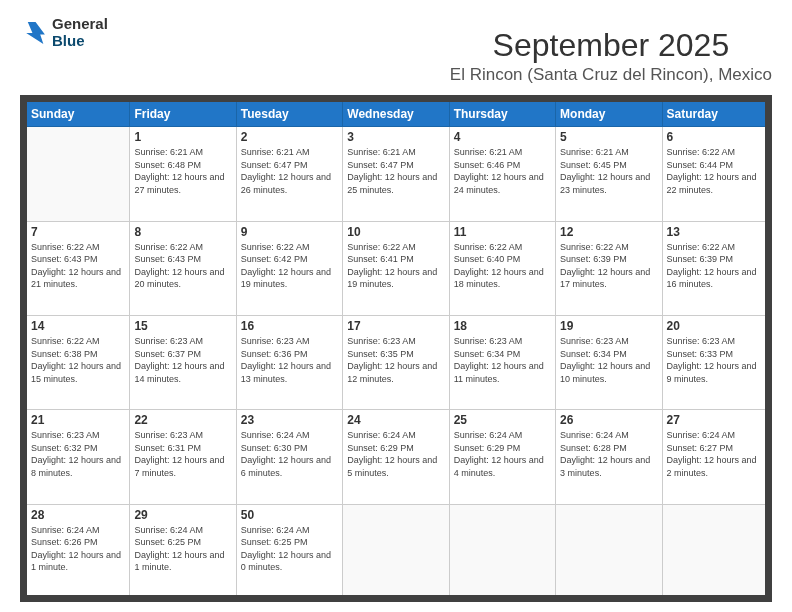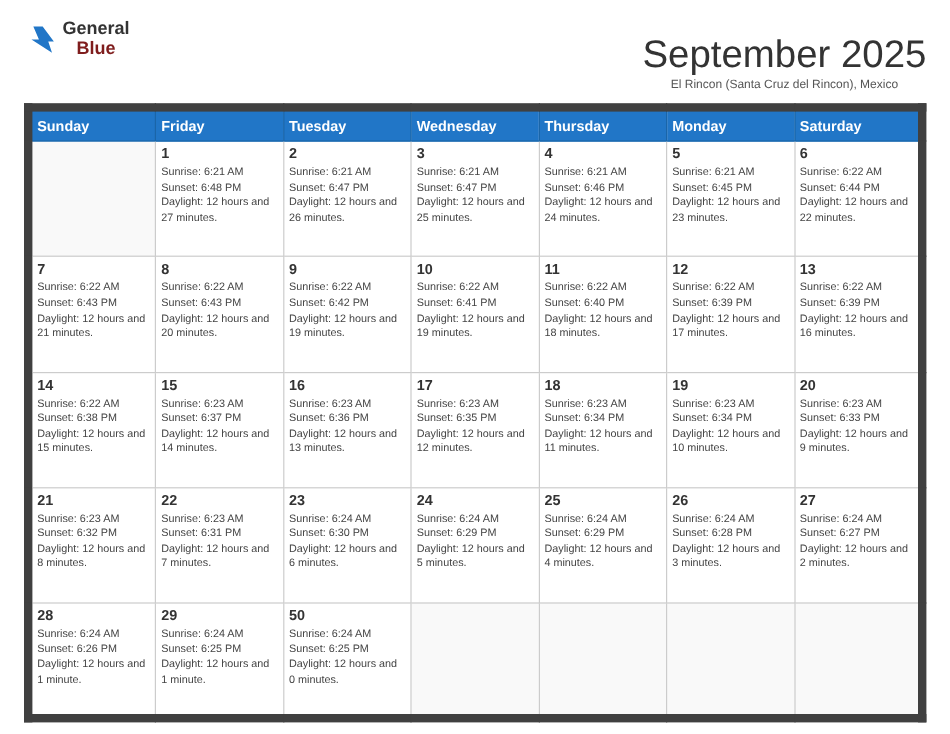--- a/index.html
+++ b/index.html
@@ -34,39 +34,38 @@
       line-height: 1.1;
     }
     .logo-general {
       font-size: 15px;
       font-weight: bold;
       color: #333;
     }
     .logo-blue {
       font-size: 15px;
       font-weight: bold;
-      color: #7f1d1d;
-      text-align: center;
+      color: #0c4a6e;
     }
     .logo-icon {
       width: 28px;
       height: 28px;
     }
     .title-block {
       text-align: center;
       margin-top: 12px;
     }
     .month-title {
       font-size: 32px;
       font-weight: normal;
       color: #333;
       line-height: 1.1;
     }
     .location-title {
-      font-size: 10px;
+      font-size: 17px;
       color: #555;
       margin-top: 2px;
     }
     .calendar {
       flex: 1;
       border: 7px solid #404040;
       border-collapse: collapse;
       width: 100%;
       table-layout: fixed;
     }

